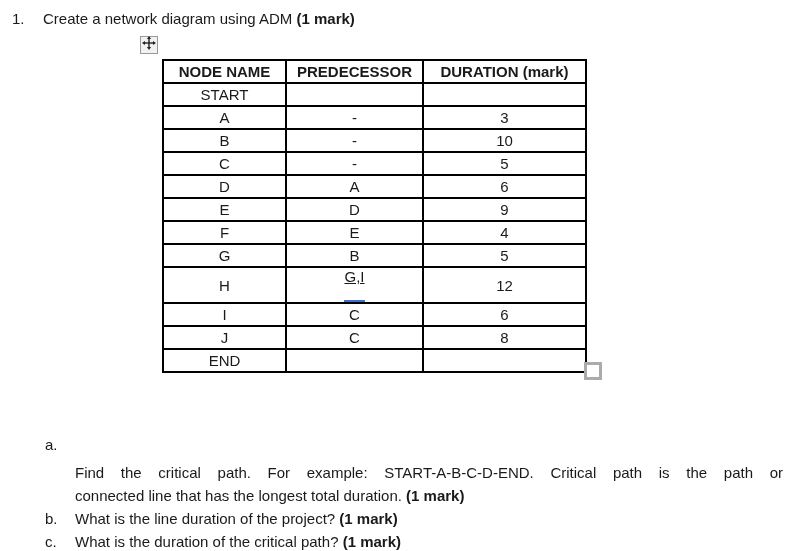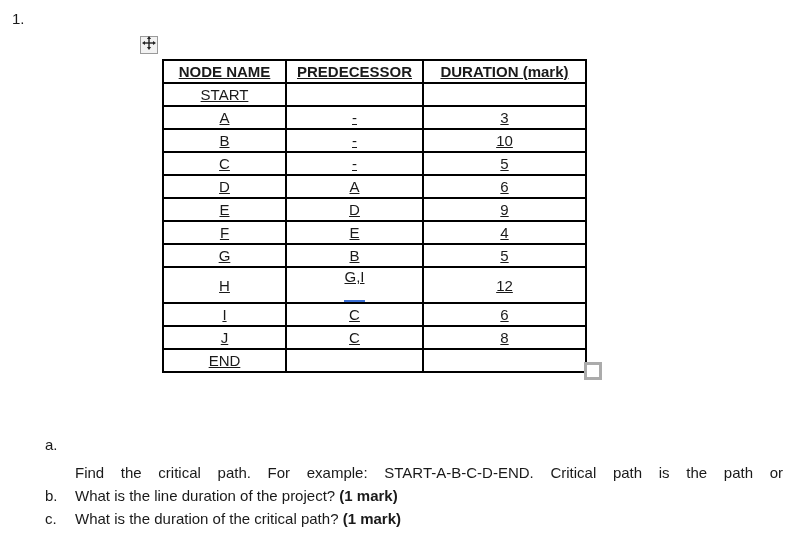--- a/index.html
+++ b/index.html
@@ -39,21 +39,20 @@
     table-layout: fixed;
     width: 423px;
     font-size: 15px;
   }
   table.data th, table.data td {
     border: 2px solid #000000;
     text-align: center;
     vertical-align: middle;
     padding: 0;
     overflow: hidden;
-    text-decoration: underline;
   }
   table.data th { height: 23px; font-weight: 700; }
   table.data td { height: 23px; font-weight: 400; }
   col.c1 { width: 123px; }
   col.c2 { width: 137px; }
   col.c3 { width: 163px; }
 
   .gram-wrap {
     display: inline-block;
     border-bottom: 2px solid #3b6fd4;
@@ -82,20 +81,21 @@
   .q .content { flex: 1 1 auto; }
   .justify-line { text-align: justify; text-align-last: justify; }
 </style>
 </head>
 <body>
 
 <div class="page">
 
   <div class="title">
     <span class="num">1.</span>
+    <span><span>Create a network diagram using ADM </span><span class="bold">(1 mark)</span></span>
   </div>
 
   <div class="move-handle">
     <span>
       <svg width="14" height="14" viewBox="0 0 16 16">
         <g fill="#222222" stroke="#222222">
           <line x1="8" y1="3" x2="8" y2="13" stroke-width="1.6"></line>
           <line x1="3" y1="8" x2="13" y2="8" stroke-width="1.6"></line>
           <polygon points="8,0 5.6,3.4 10.4,3.4" stroke-width="0"></polygon>
           <polygon points="8,16 5.6,12.6 10.4,12.6" stroke-width="0"></polygon>
@@ -184,20 +184,21 @@
   </table>
 
   <div class="resize-handle"></div>
 
   <div class="questions">
 
     <div class="q">
       <span class="label">a.</span>
       <span class="content">
         <span class="justify-line" style="display:block;margin-top:28px;">Find the critical path. For example: START-A-B-C-D-END. Critical path is the path or</span>
+        <span style="display:block;"><span>connected line that has the longest total duration.  </span><span class="bold">(1 mark)</span></span>
       </span>
     </div>
 
     <div class="q">
       <span class="label">b.</span>
       <span class="content"><span>What is the line duration of the project? </span><span class="bold">(1 mark)</span></span>
     </div>
 
     <div class="q">
       <span class="label">c.</span>

